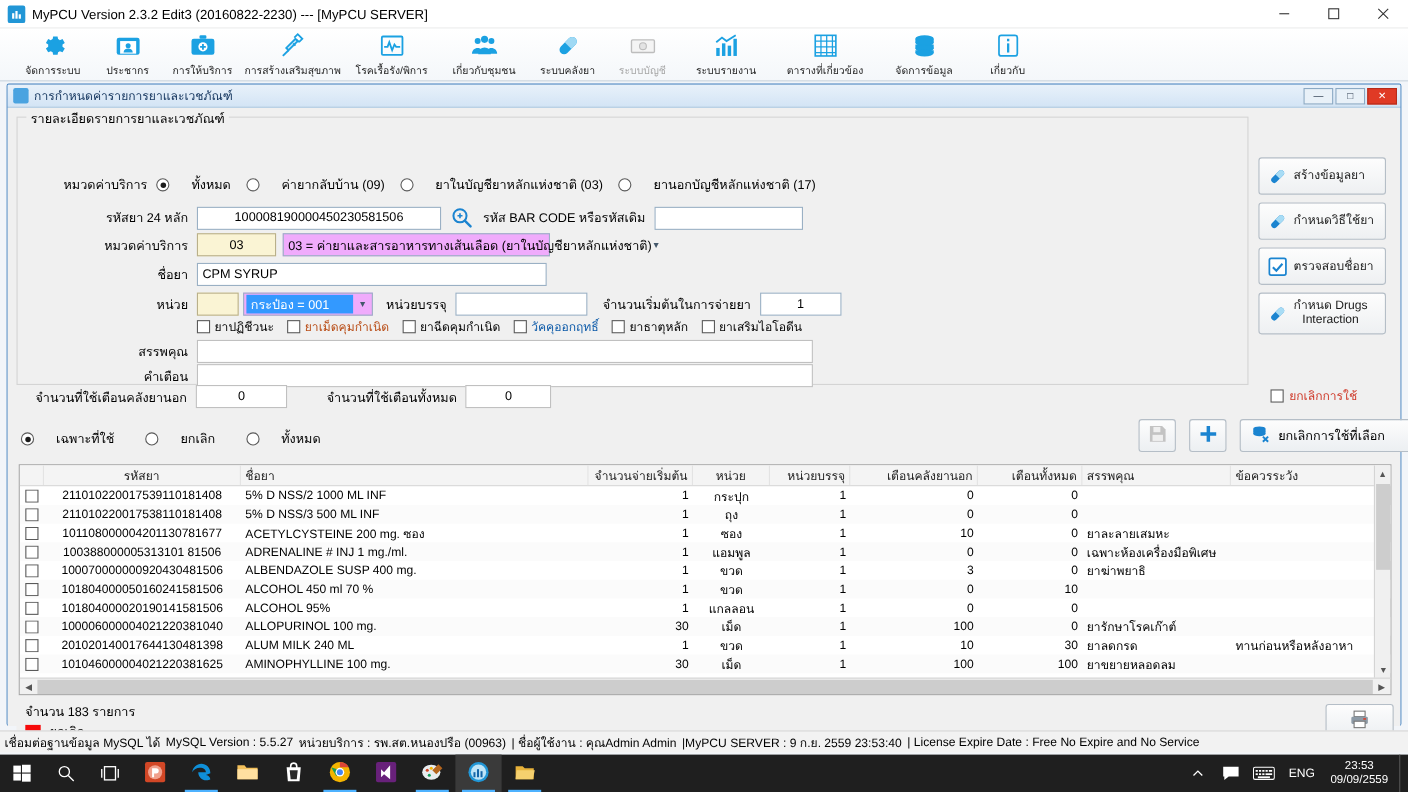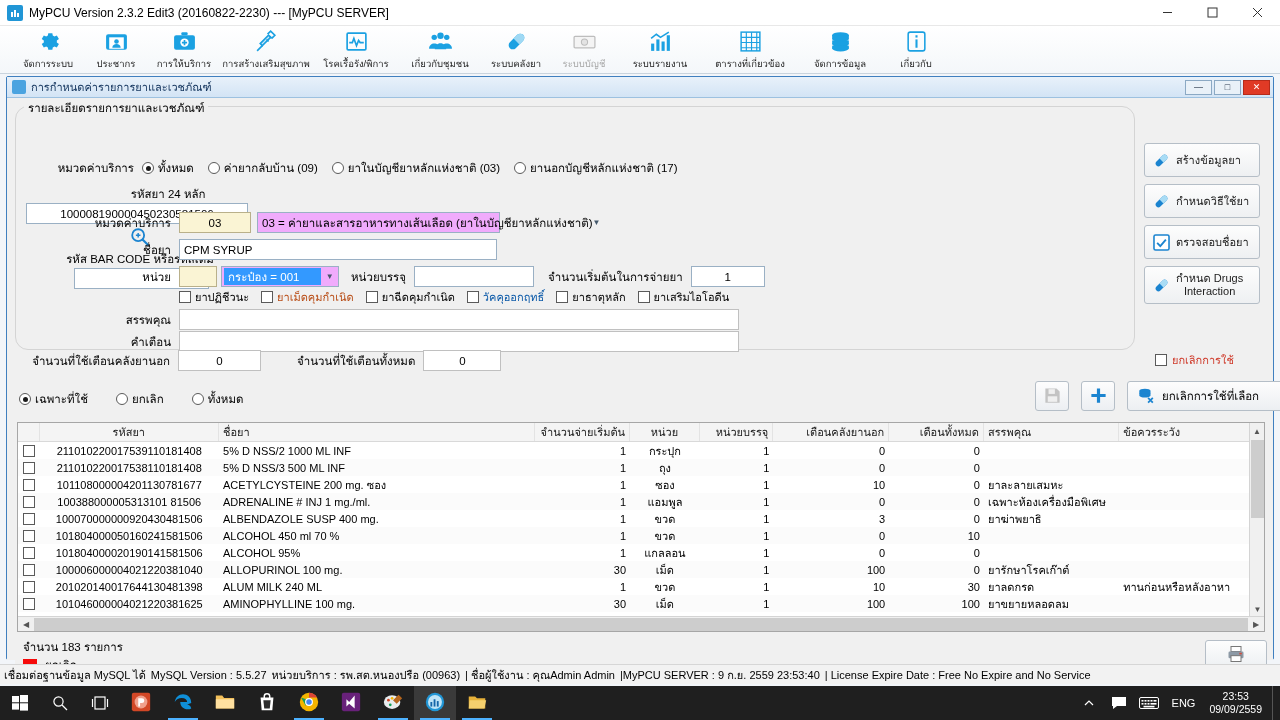--- a/index.html
+++ b/index.html
@@ -85,32 +85,32 @@
     display: flex; align-items: center; justify-content: center;
     font-size: 9px; color: #28374a; line-height: 1;
   }
   .mdi-btn.x { background: #e03a25; border-color: #b52b1a; color: #fff; font-weight: bold; }
 
   .mdi-body { position: relative; width: 100%; height: 562px; background: #f0f0f0; }
 
   
   .groupbox {
     position: absolute; left: 8px; top: 8px; width: 1120px; height: 244px;
-    border: 1px solid #d4d4d4; border-radius: 13px;
+    border: 1px solid #d4d4d4; border-radius: 0;
     background: #f0f0f0;
   }
   .groupbox .gtitle {
     position: absolute; left: 8px; top: -8px; background: #f0f0f0;
     padding: 0 4px; font-size: 11.5px; color: #000;
   }
 
   .row { position: absolute; display: flex; align-items: center; }
   .lab { font-size: 11.5px; color: #000; text-align: right; }
 
-  .radio { display: inline-flex; align-items: center; gap: 4px; margin-right: 14px; font-size: 11.5px; }
+  .radio { display: inline-flex; align-items: center; gap: 20px; margin-right: 14px; font-size: 11.5px; }
   .rd {
     width: 12px; height: 12px; border: 1px solid #5a5a5a; border-radius: 50%;
     background: #fff; display: inline-block; position: relative; flex: none;
   }
   .rd.on::after {
     content: ""; position: absolute; left: 2.5px; top: 2.5px;
     width: 5px; height: 5px; border-radius: 50%; background: #1b1b1b;
   }
   .cb {
     width: 12px; height: 12px; border: 1px solid #5a5a5a; background: #fff;
@@ -444,21 +444,21 @@
           <div class="radio">
             <span class="rd"></span>
             <span>ยาในบัญชียาหลักแห่งชาติ (03)</span>
           </div>
           <div class="radio">
             <span class="rd"></span>
             <span>ยานอกบัญชีหลักแห่งชาติ (17)</span>
           </div>
         </div>
 
-        <div class="row" style="left:10px; top:78px;flex-direction:column;">
+        <div class="row" style="left:10px; top:78px;">
           <div class="lab" style="width:145px; margin-right:8px;">รหัสยา 24 หลัก</div>
           <div class="inp center" style="width:222px;">100008190000450230581506</div>
           <div class="iconbtn" style="margin-left:6px;">
             <svg width="22" height="22" viewBox="0 0 24 24">
                 <circle cx="10" cy="10" r="6.5" fill="none" stroke="#1b84d0" stroke-width="2"></circle>
                 <path d="M15 15l5.5 5.5" stroke="#1b84d0" stroke-width="2.4" stroke-linecap="round"></path>
                 <path d="M7.5 10h5M10 7.5v5" stroke="#1b84d0" stroke-width="1.6"></path>
               </svg>
           </div>
           <div class="lab" style="margin-left:6px;">รหัส BAR CODE หรือรหัสเดิม</div>

